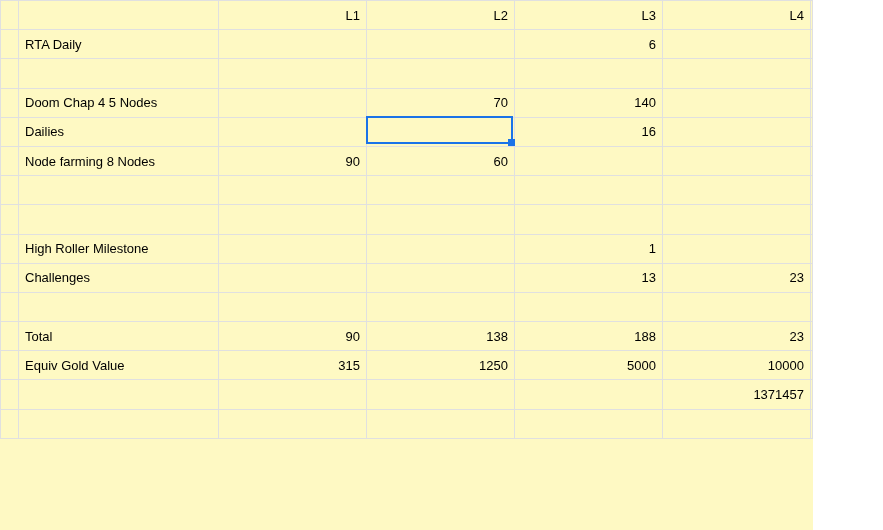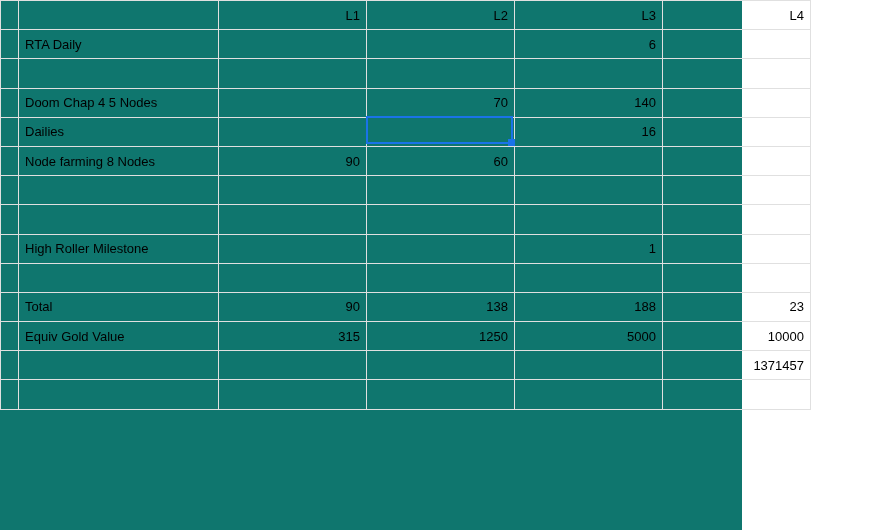--- a/index.html
+++ b/index.html
@@ -4,24 +4,24 @@
   <style>
     * { box-sizing: border-box; }
     body {
       margin: 0;
       font-family: Arial, sans-serif;
       font-size: 13px;
       color: #000;
       background: #fff;
     }
     .sheet {
-      width: 742px;
+      width: 813px;
       height: 530px;
       position: relative;
-      background: #0f766e;
+      background: #fef9c3;
     }
     table {
       border-collapse: collapse;
       width: 100%;
       table-layout: fixed;
     }
     td {
       border: 1px solid #e0e0e0;
       height: 29.2px;
       padding: 0 6px;
@@ -133,20 +133,29 @@
       <td class="edge"></td>
       <td class="label-col">High Roller Milestone</td>
       <td class="num-col"></td>
       <td class="num-col"></td>
       <td class="num-col">1</td>
       <td class="num-col"></td>
       <td class="tail"></td>
     </tr>
     <tr>
       <td class="edge"></td>
+      <td class="label-col">Challenges</td>
+      <td class="num-col"></td>
+      <td class="num-col"></td>
+      <td class="num-col">13</td>
+      <td class="num-col">23</td>
+      <td class="tail"></td>
+    </tr>
+    <tr>
+      <td class="edge"></td>
       <td class="label-col"></td>
       <td class="num-col"></td>
       <td class="num-col"></td>
       <td class="num-col"></td>
       <td class="num-col"></td>
       <td class="tail"></td>
     </tr>
     <tr>
       <td class="edge"></td>
       <td class="label-col">Total</td>

